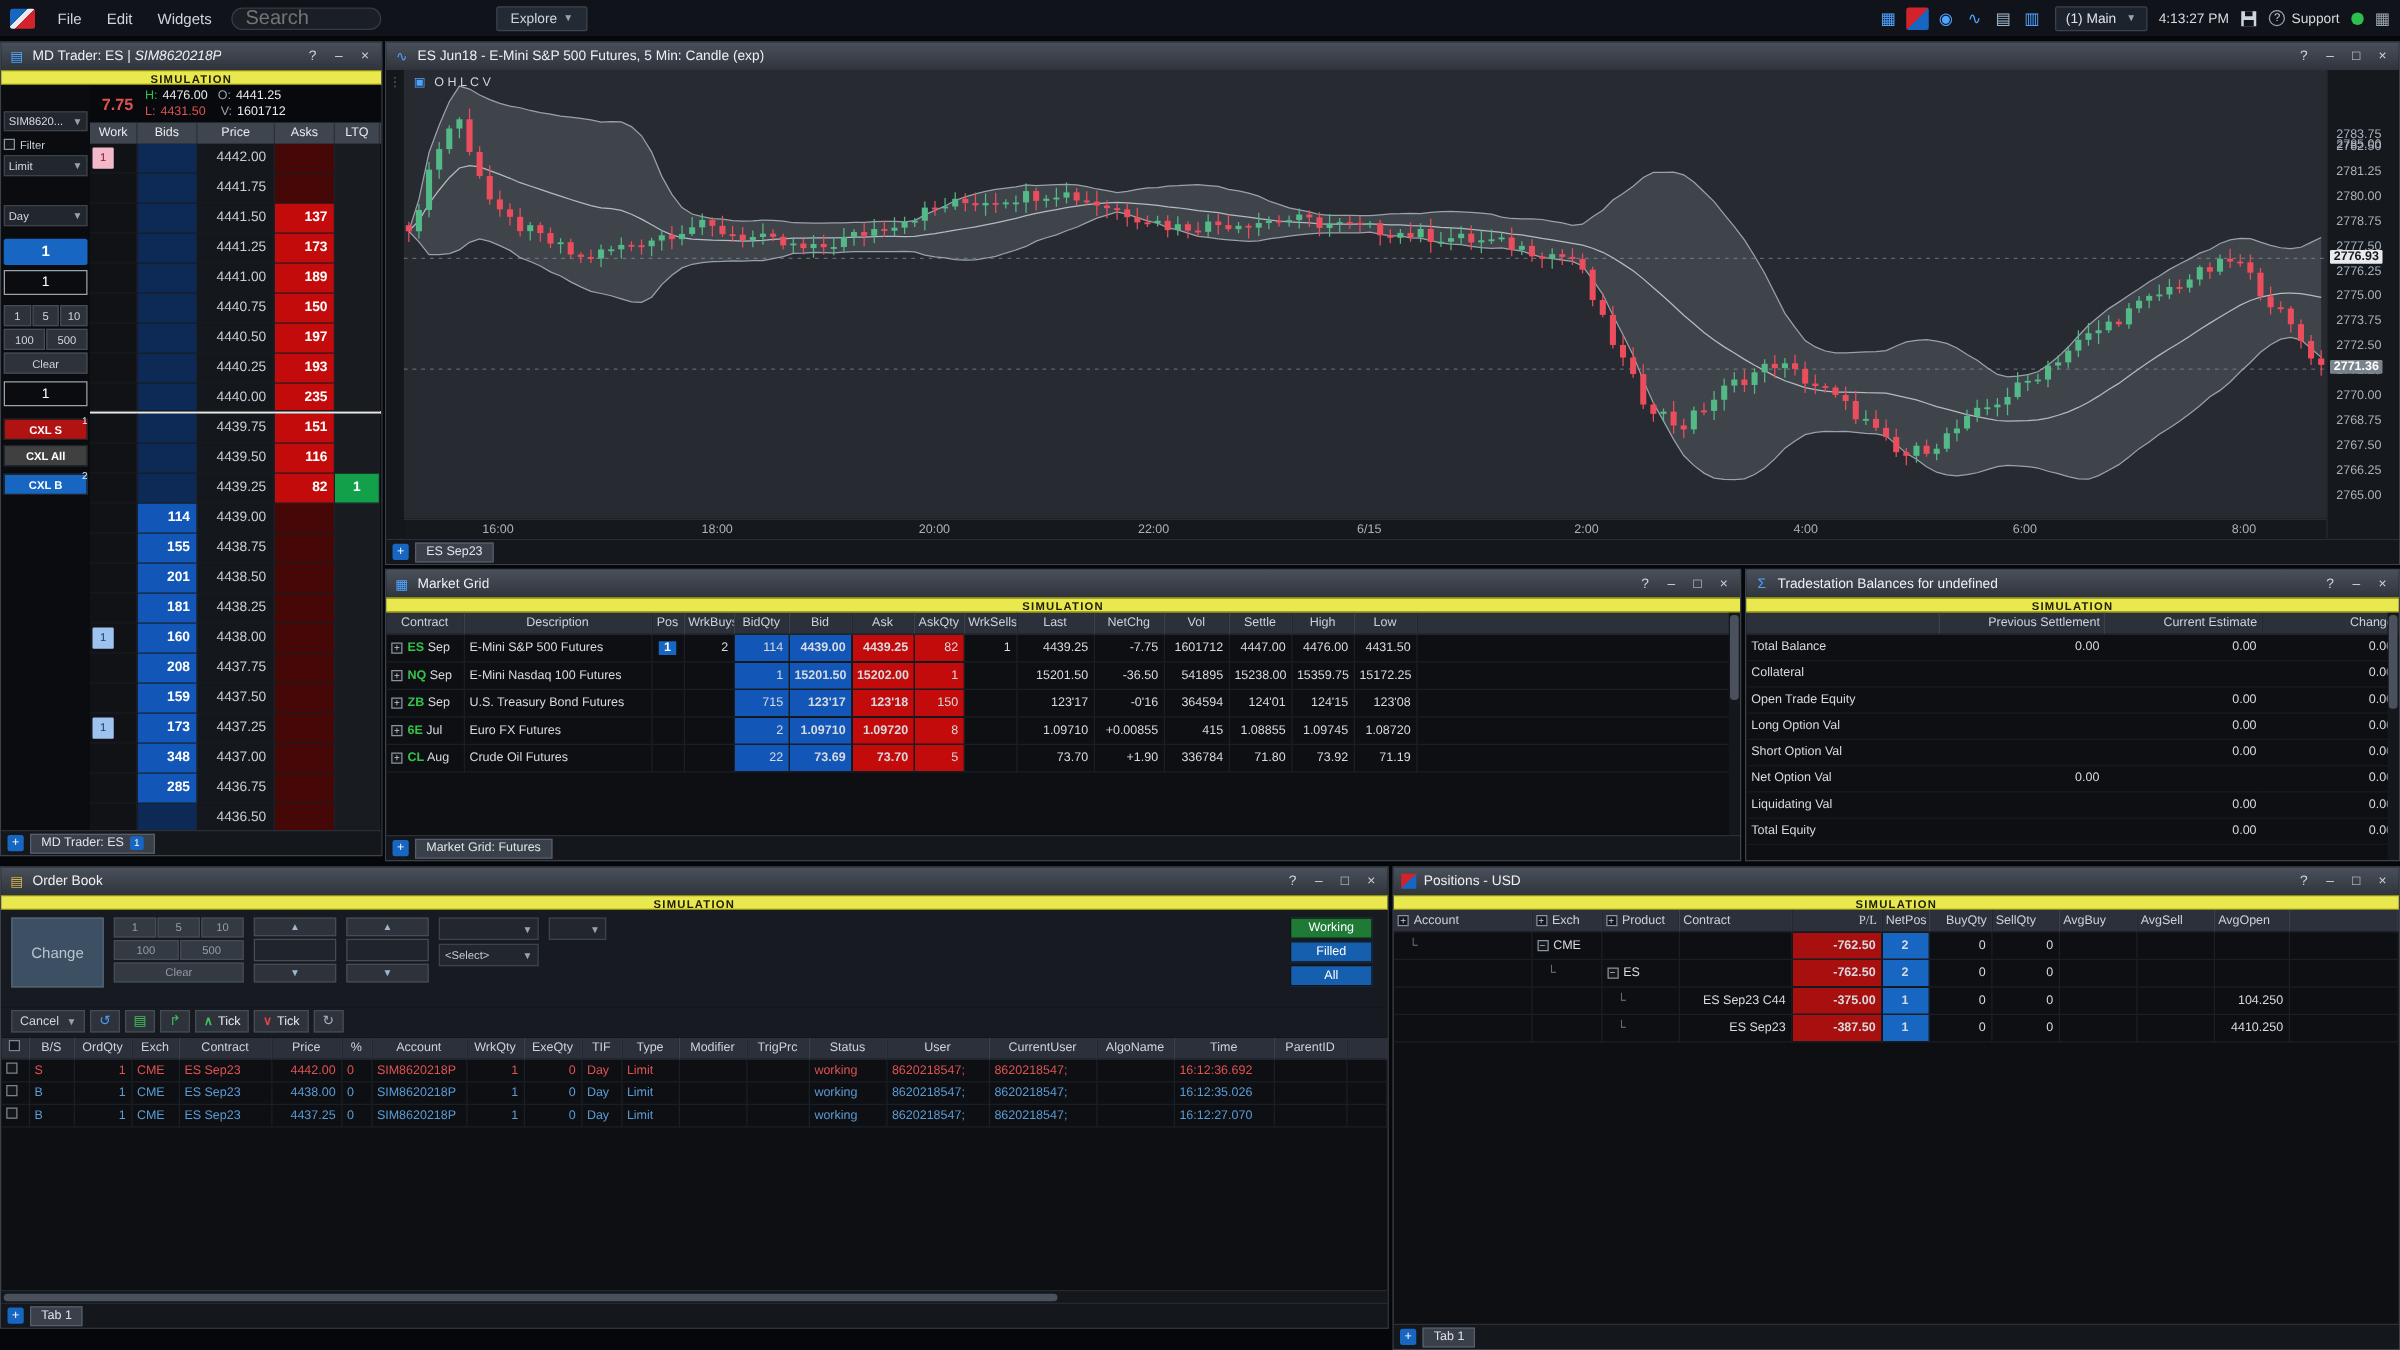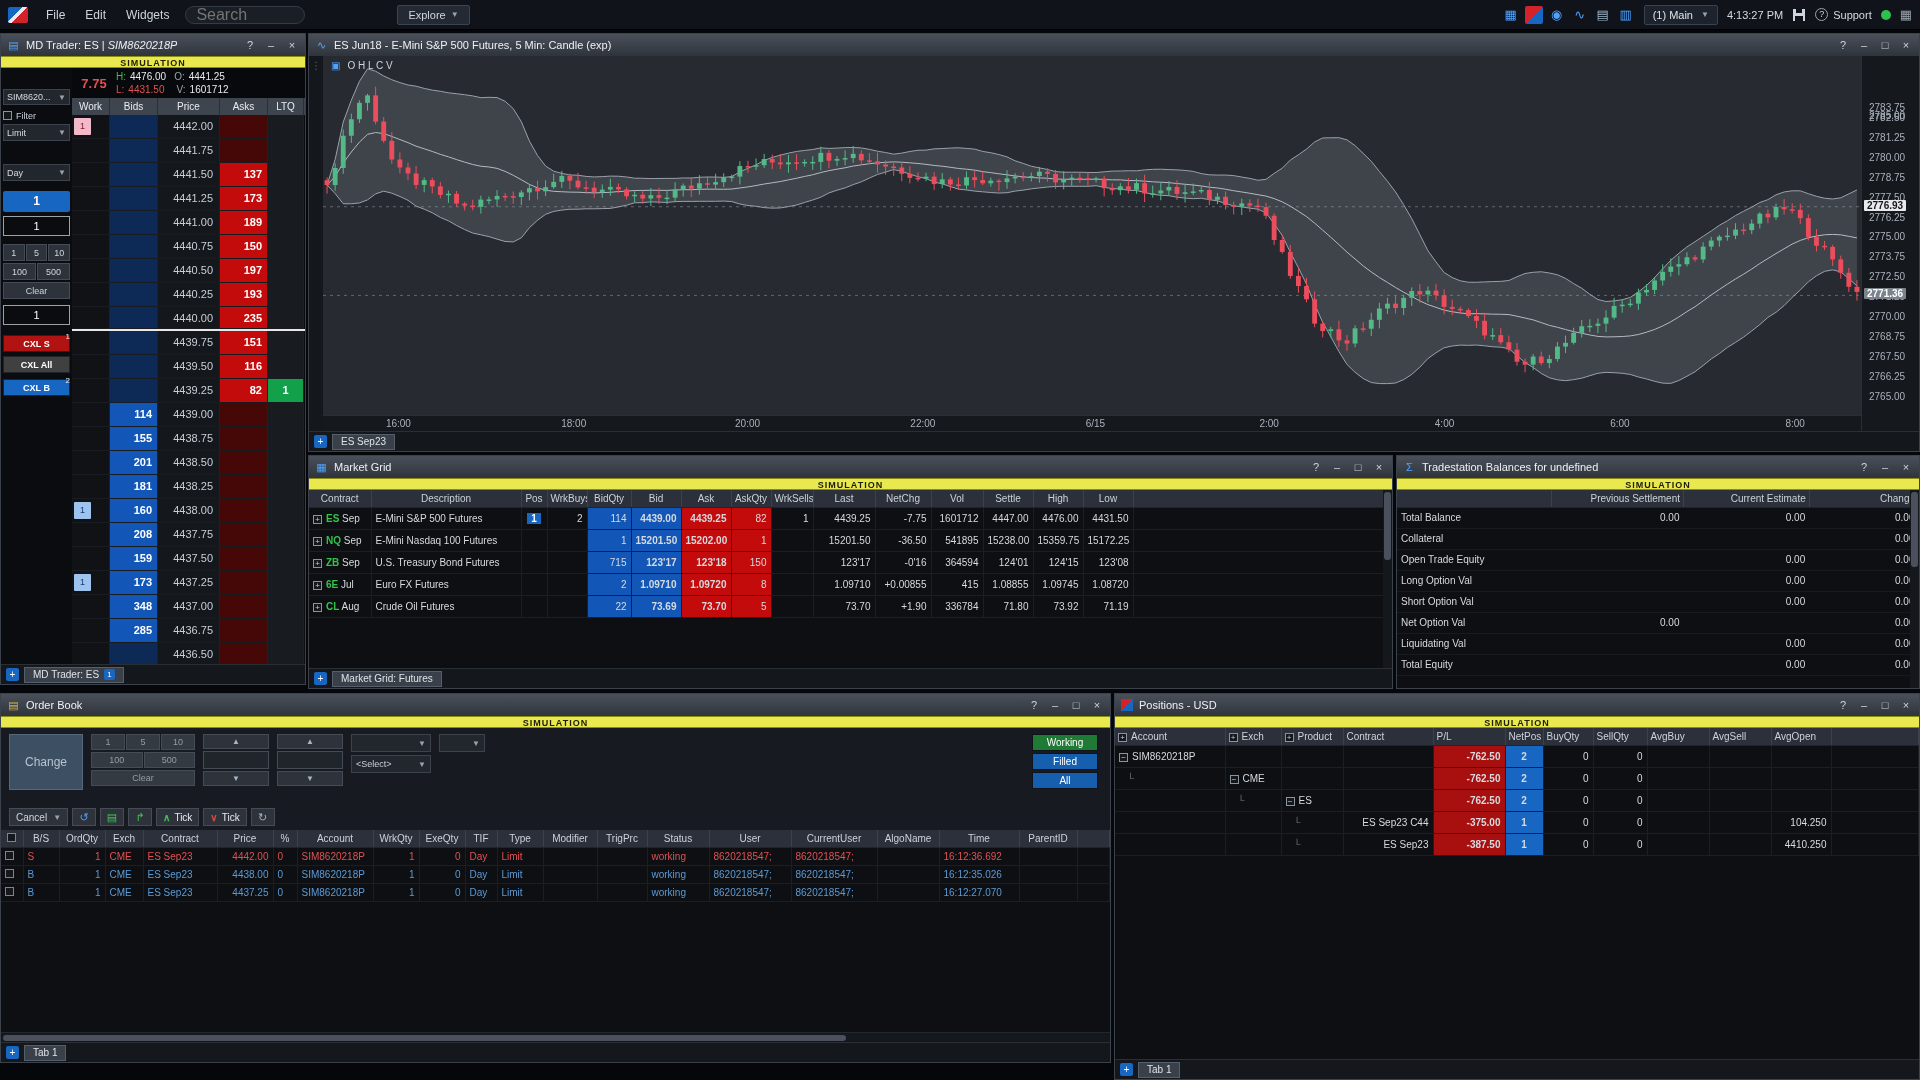--- a/index.html
+++ b/index.html
@@ -1433,45 +1433,31 @@
             <col style="width: 62px;">
             <col style="width: 60px;">
             <col>
           </colgroup>
           <thead>
             <tr>
               <th style="text-align: left;"><span class="expbox">+</span>Account</th>
               <th style="text-align: left;"><span class="expbox">+</span>Exch</th>
               <th style="text-align: left;"><span class="expbox">+</span>Product</th>
               <th style="text-align: left;">Contract</th>
-              <th style="text-align: left;">P/L</th>
+              <th style="text-align: right; font-family: Liberation Serif, serif;">P/L</th>
               <th style="text-align: left;">NetPos</th>
-              <th style="text-align: left;">BuyQty</th>
+              <th style="text-align: right;">BuyQty</th>
               <th style="text-align: left;">SellQty</th>
               <th style="text-align: left;">AvgBuy</th>
               <th style="text-align: left;">AvgSell</th>
               <th style="text-align: left;">AvgOpen</th>
               <th style="text-align: left;"></th>
             </tr>
           </thead>
           <tbody>
-            <tr>
-              <td><span class="expbox">−</span>SIM8620218P</td>
-              <td></td>
-              <td></td>
-              <td></td>
-              <td class="plcell">-762.50</td>
-              <td class="npcell">2</td>
-              <td class="num">0</td>
-              <td class="num">0</td>
-              <td></td>
-              <td></td>
-              <td class="num"></td>
-              <td></td>
-            </tr>
             <tr>
               <td><span class="treeconn">└</span></td>
               <td><span class="expbox">−</span>CME</td>
               <td></td>
               <td></td>
               <td class="plcell">-762.50</td>
               <td class="npcell">2</td>
               <td class="num">0</td>
               <td class="num">0</td>
               <td></td>

